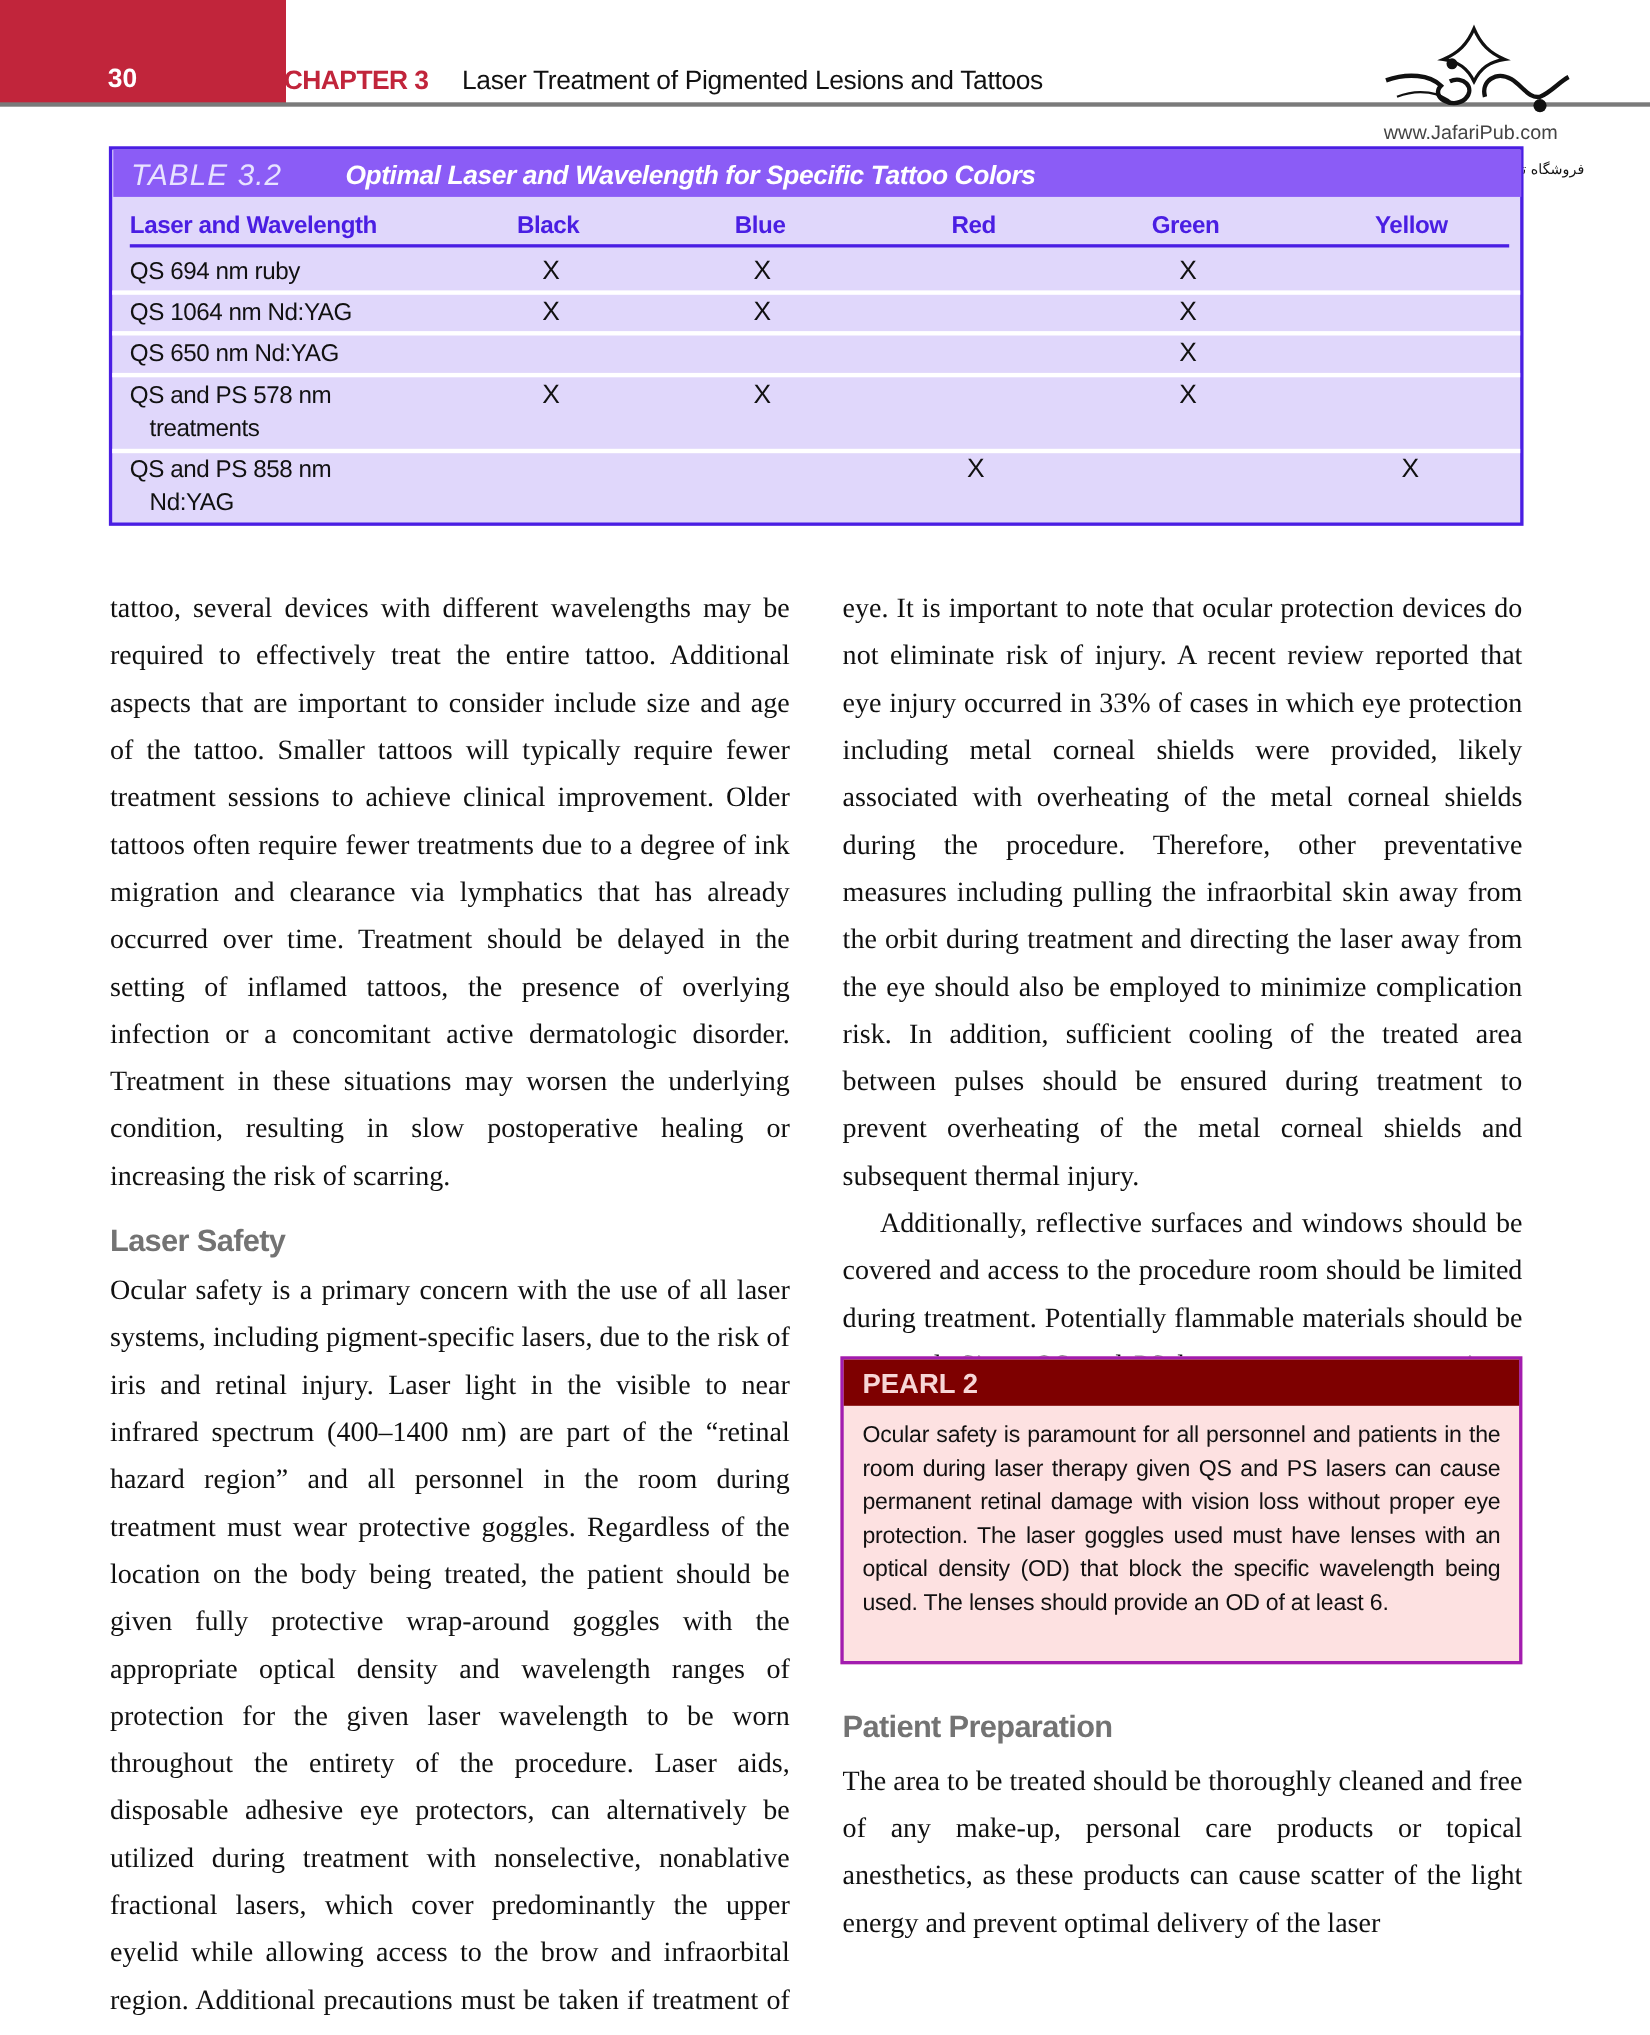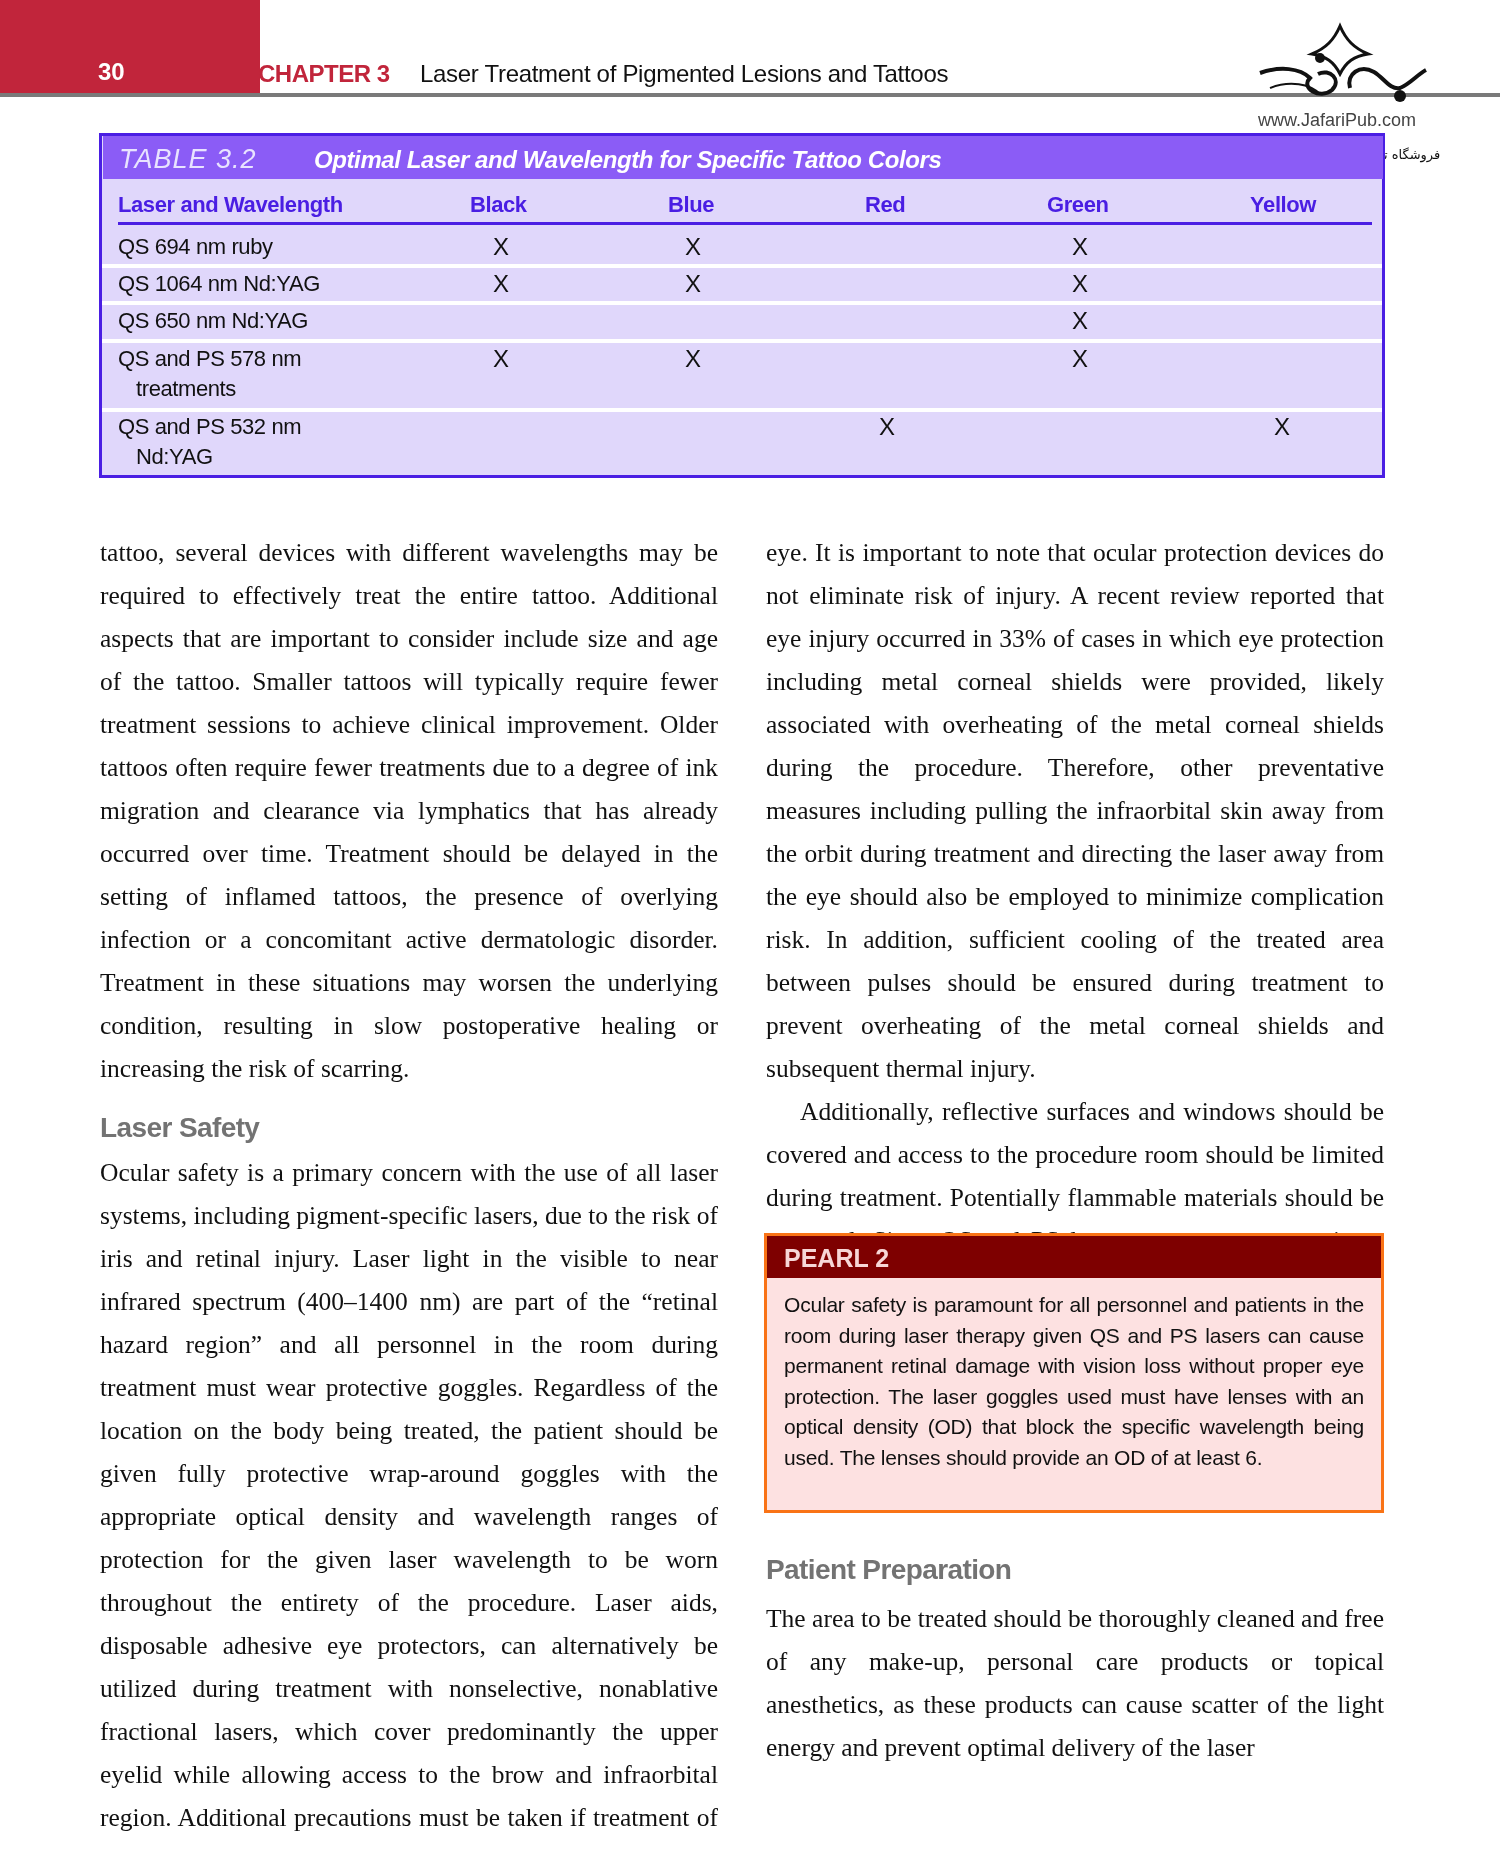--- a/index.html
+++ b/index.html
@@ -29,21 +29,21 @@
   .cell.label2 { padding-left: 18px; }
   .mark { position: absolute; font-family: "Liberation Sans", sans-serif; font-size: 24px; color: #111; }
 
   
   .col { position: absolute; width: 618px; font-size: 25.5px; line-height: 43px; text-align: justify; }
   .col p { margin: 0; }
   .col p.indent { text-indent: 34px; }
   .section-head { font-family: "Liberation Sans", sans-serif; font-weight: bold; color: #737373; font-size: 28px; letter-spacing: -0.6px; margin: 0; }
 
   
-  .pearl { position: absolute; left: 764px; top: 1233px; width: 620px; height: 280px; border: 3px solid #f97316; background: #fde1e1; box-sizing: border-box; }
+  .pearl { position: absolute; left: 764px; top: 1233px; width: 620px; height: 280px; border: 3px solid #a21caf; background: #fde1e1; box-sizing: border-box; }
   .pearl-bar { position: absolute; left: 0; top: 0; width: 100%; height: 42px; background: #7e0000; }
   .pearl-title { position: absolute; left: 17px; top: 8px; color: #f7d6d6; font-family: "Liberation Sans", sans-serif; font-weight: bold; font-size: 25px; }
   .pearl-text { position: absolute; left: 17px; top: 54px; width: 580px; font-family: "Liberation Sans", sans-serif; font-size: 21px; line-height: 30.5px; text-align: justify; color: #111; letter-spacing: -0.2px; }
 </style>
 </head>
 <body>
 
 <div class="page-num-block">
   <span class="page-num">30</span>
 </div>
@@ -111,21 +111,21 @@
     <span class="cell label2" style="left:16px;top:240px">treatments</span>
     <span class="mark" style="left:391px;top:209px">X</span>
     <span class="mark" style="left:583px;top:209px">X</span>
     <span class="mark" style="left:777px;top:209px"></span>
     <span class="mark" style="left:970px;top:209px">X</span>
     <span class="mark" style="left:1172px;top:209px"></span>
   </div>
   <div class="row-sep" style="top:272px"></div>
 
   <div>
-    <span class="cell" style="left:16px;top:278px">QS and PS 532 nm</span>
+    <span class="cell" style="left:16px;top:278px">QS and PS 858 nm</span>
     <span class="cell label2" style="left:16px;top:308px">Nd:YAG</span>
     <span class="mark" style="left:391px;top:277px"></span>
     <span class="mark" style="left:583px;top:277px"></span>
     <span class="mark" style="left:777px;top:277px">X</span>
     <span class="mark" style="left:970px;top:277px"></span>
     <span class="mark" style="left:1172px;top:277px">X</span>
   </div>
 </div>
 
 <div class="col" style="left:100px;top:531px">

